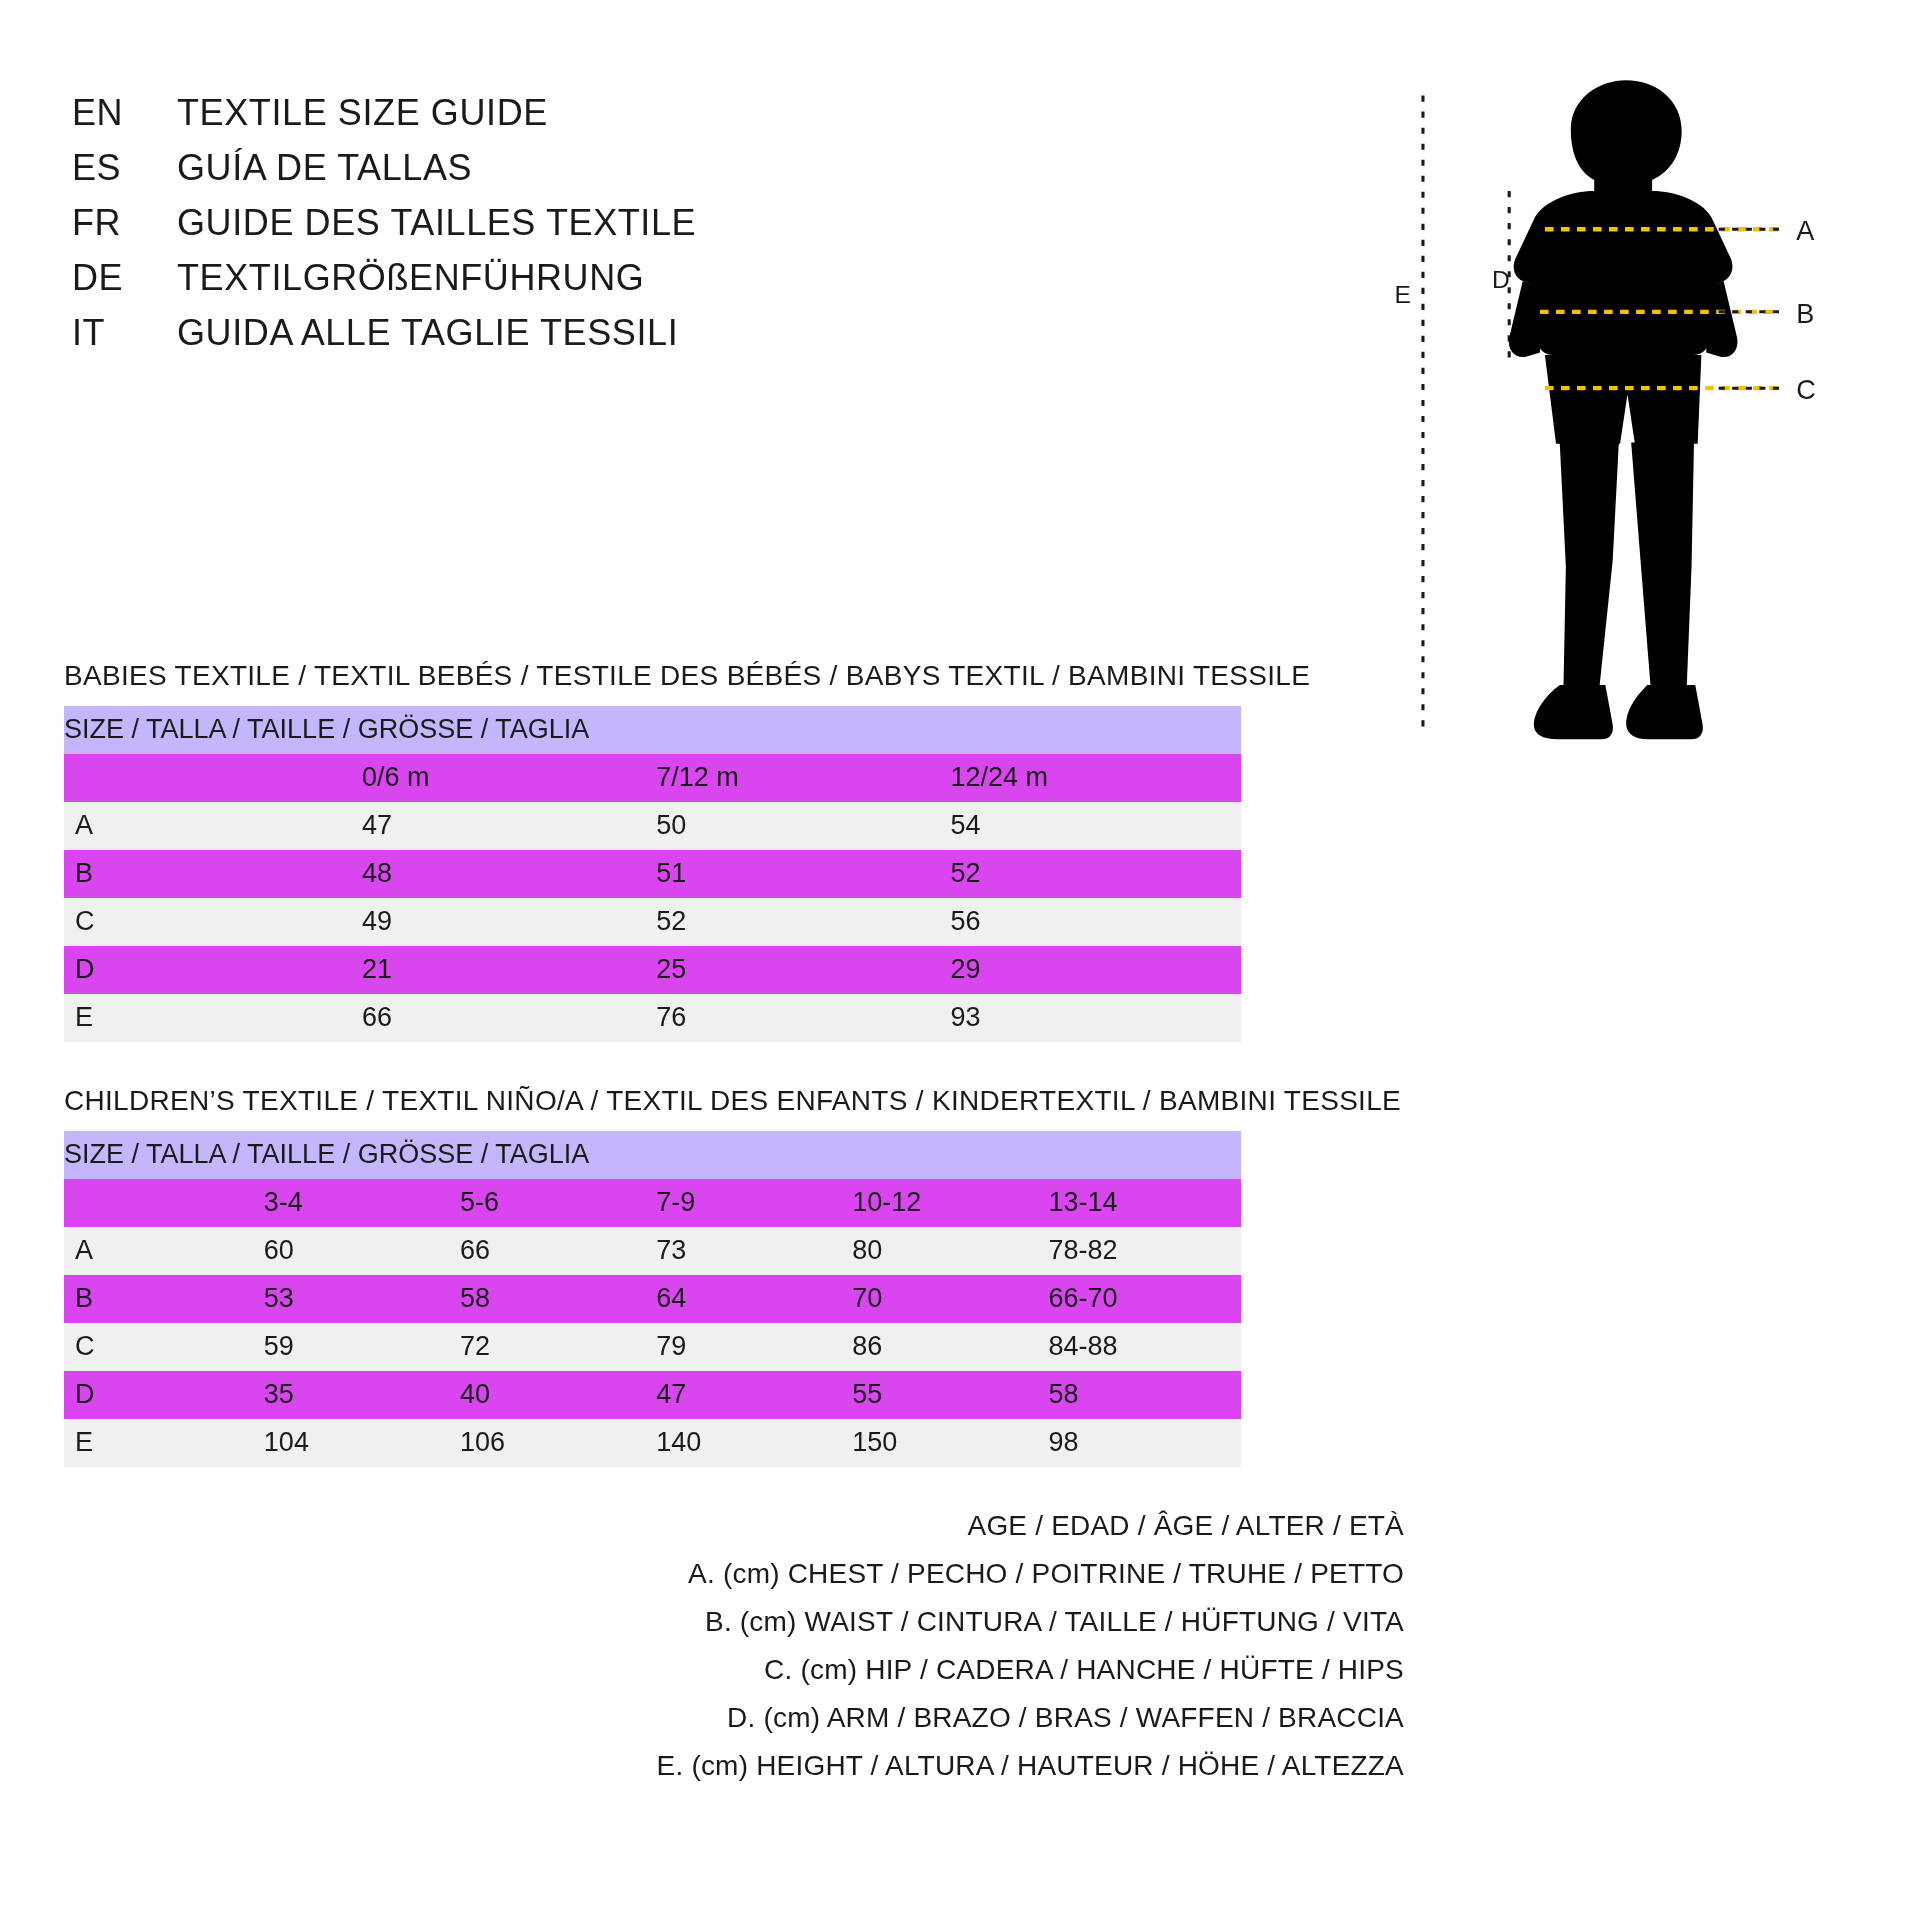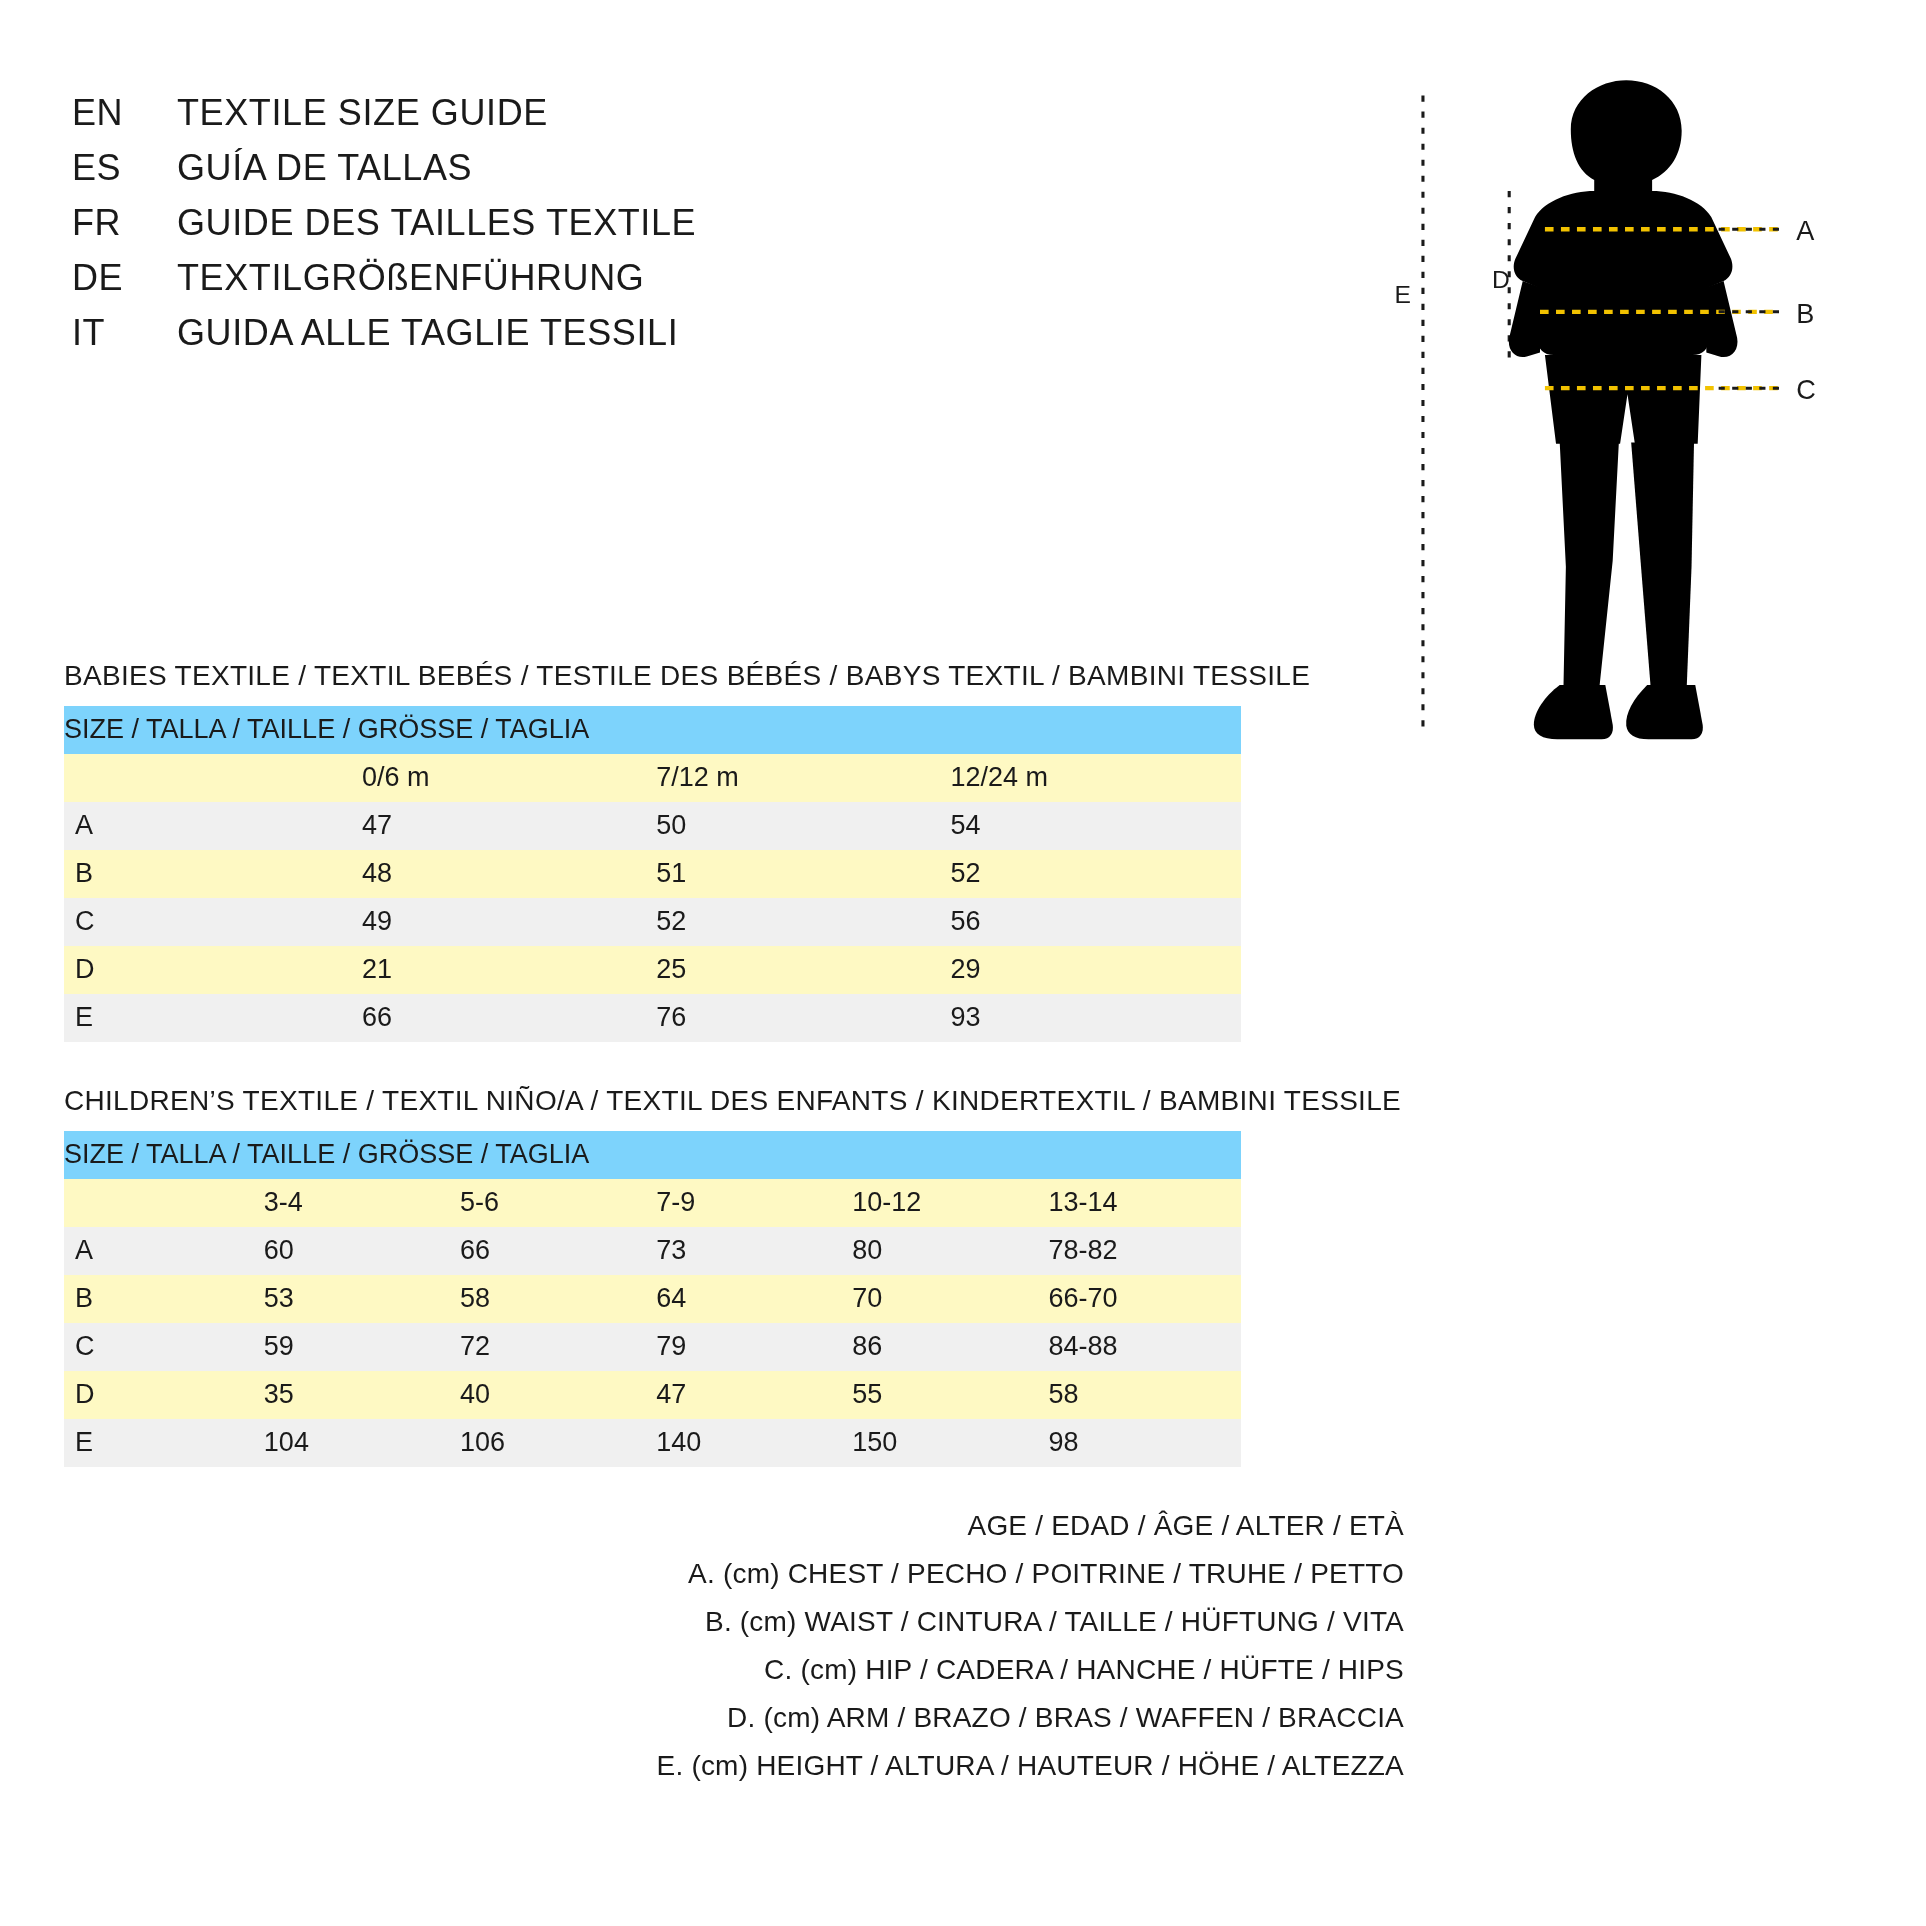--- a/index.html
+++ b/index.html
@@ -68,27 +68,27 @@
   }
   table.size-table td, table.size-table th {
     font-size: 27px;
     font-weight: normal;
     text-align: left;
     padding: 0;
     height: 48px;
     vertical-align: middle;
   }
   .hdr-bar td {
-    background: #7dd3fc;
+    background: #c4b5fd;
     font-size: 27px;
     height: 47px;
     padding-left: 11px;
   }
   .row-zebra-light td { background: #f0f0f0; }
-  .row-white td { background: #fef9c3; }
+  .row-white td { background: #d946ef; }
   .col-label {
     width: 117px;
     padding-left: 11px !important;
   }
   .col-v { width: 212px; }
   .col-v5 { width: 212px; }
   .cell-pad { padding-left: 3.7px !important; }
 
   
   .legend {

